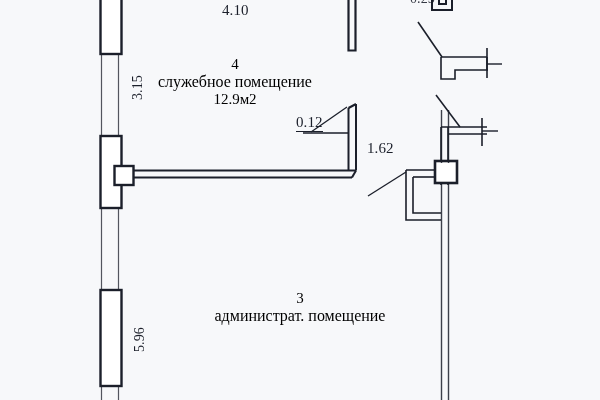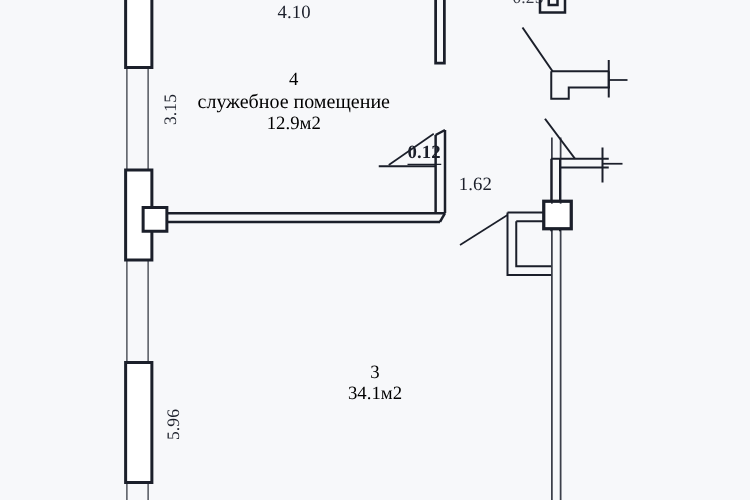--- a/index.html
+++ b/index.html
@@ -149,30 +149,30 @@
     </g>
 
   </svg>
 
   <div class="lbl dim" style="left:222px; top:2px;">4.10</div>
 
   <div class="lbl dim-v" style="left:130px; top:100px;">3.15</div>
 
   <div class="lbl dim-v" style="left:132px; top:352px;">5.96</div>
 
-  <div class="lbl dim underline" style="left:326px; top:114px;font-weight:bold;">0.12</div>
+  <div class="lbl dim underline" style="left:296px; top:114px;">0.12</div>
 
   <div class="lbl dim" style="left:367px; top:140px;">1.62</div>
 
   <div class="lbl dim" style="left:410px; top:-9px; font-size:14px; opacity:0.88;">0.25</div>
 
   <div class="room" style="position:absolute; left:120px; top:56px; width:230px;">
     <div class="room-num">4</div>
     <div class="room-name">служебное помещение</div>
     <div class="room-area">12.9м2</div>
   </div>
 
   <div class="room" style="position:absolute; left:175px; top:290px; width:250px;">
     <div class="room-num">3</div>
-    <div class="room-area">34.1м2</div>
+    <div class="room-name">администрат. помещение</div>
   </div>
 
 </div>
 
 </body></html>

